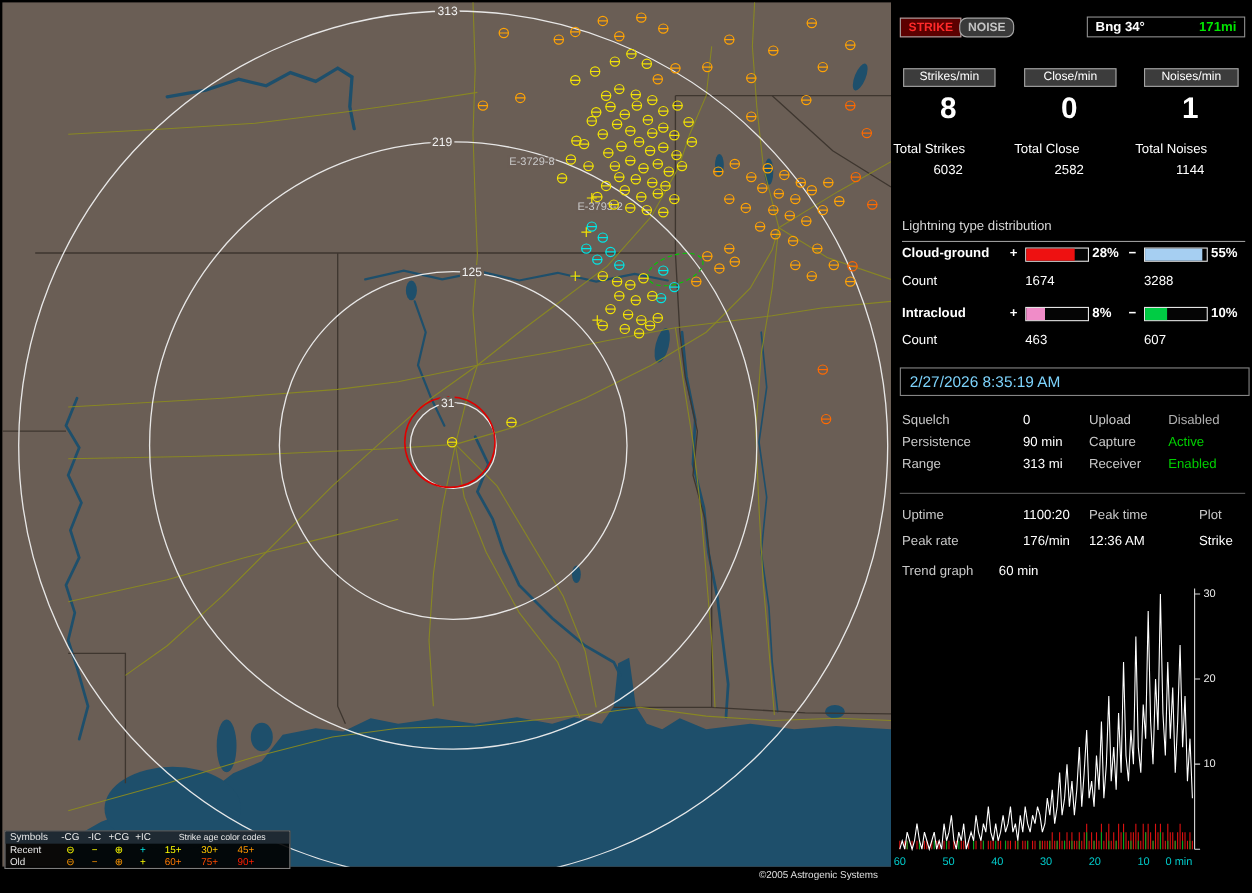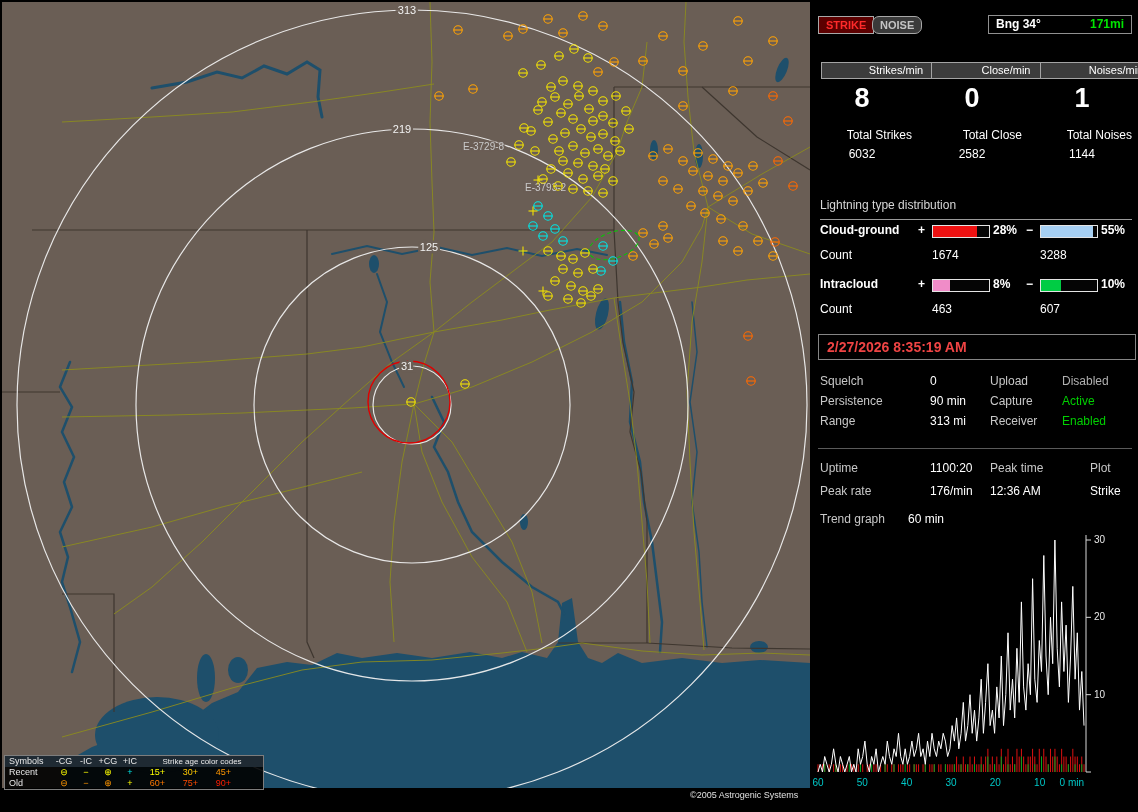--- a/index.html
+++ b/index.html
@@ -30,35 +30,35 @@
   .gray{color:#c8c8c8;}
   .btn{position:absolute;top:16px;height:14px;line-height:14px;padding:1px 7px;
        font-size:11px;font-weight:bold;border:1px solid #a8a8a8;text-align:center;cursor:default;}
   #btn-strike{left:6px;background:#5c0000;color:#ff2a2a;}
   #btn-noise{left:60px;background:#3a3a3a;color:#c4c4c4;border-radius:7px;}
   #bng-box{position:absolute;left:176px;top:15px;width:142px;height:17px;line-height:17px;
            border:1px solid #909090;background:#000;}
   #bng-box .lbl{position:absolute;left:7px;font-weight:bold;}
   #bng-box .val{position:absolute;right:7px;font-weight:bold;color:#00e400;}
   .stat-box{position:absolute;top:62px;height:15px;line-height:15px;background:#3c3c3c;
-            border:1px solid #a4a4a4;text-align:center;font-size:11px;color:#fff;cursor:default;padding-left:33px;}
+            border:1px solid #a4a4a4;text-align:center;font-size:11px;color:#fff;cursor:default;}
   .big-num{position:absolute;top:83px;width:100px;text-align:center;font-size:27px;font-weight:bold;}
-  .tot-l{position:absolute;top:128px;width:100px;text-align:right;font-size:12px;}
+  .tot-l{position:absolute;top:128px;width:100px;text-align:left;font-size:12px;}
   .tot-v{position:absolute;top:147px;width:100px;text-align:center;font-size:12px;}
   #dist-header{position:absolute;left:8px;right:6px;top:198px;color:#d6d6d6;
                border-bottom:1px solid #9a9a9a;padding-bottom:7px;}
   .bar{position:absolute;top:2px;width:56px;height:11px;border:1px solid #e4e4e4;background:#050505;}
   .bar i{display:block;height:100%;}
   .dist-row{position:absolute;left:0;right:0;height:17px;}
   .dist-row .rl{position:absolute;left:8px;font-weight:bold;}
   .dist-row .sg{position:absolute;font-weight:bold;}
   .dist-row .pc{position:absolute;font-weight:bold;}
   #datetime-box{position:absolute;left:6px;top:334px;width:308px;height:24px;line-height:24px;
                 border:1px solid #858585;background:#000;padding-left:8px;
-                color:#ef4444;font-size:14px;font-weight:bold;}
+                color:#7dd3fc;font-size:14px;font-weight:normal;}
   .hline{position:absolute;left:6px;right:6px;border-top:1px solid #5a5a5a;}
   #trend-svg{position:absolute;left:0;top:528px;}
   .ty{fill:#e8e8e8;font-size:10px;font-family:"Liberation Sans",sans-serif;}
   .tx{fill:#00c8c8;font-size:10px;font-family:"Liberation Sans",sans-serif;}
 </style>
 </head>
 <body>
 
 <div id="map-wrap">
   <svg id="map-svg" width="808" height="786" viewBox="0 0 808 786">

